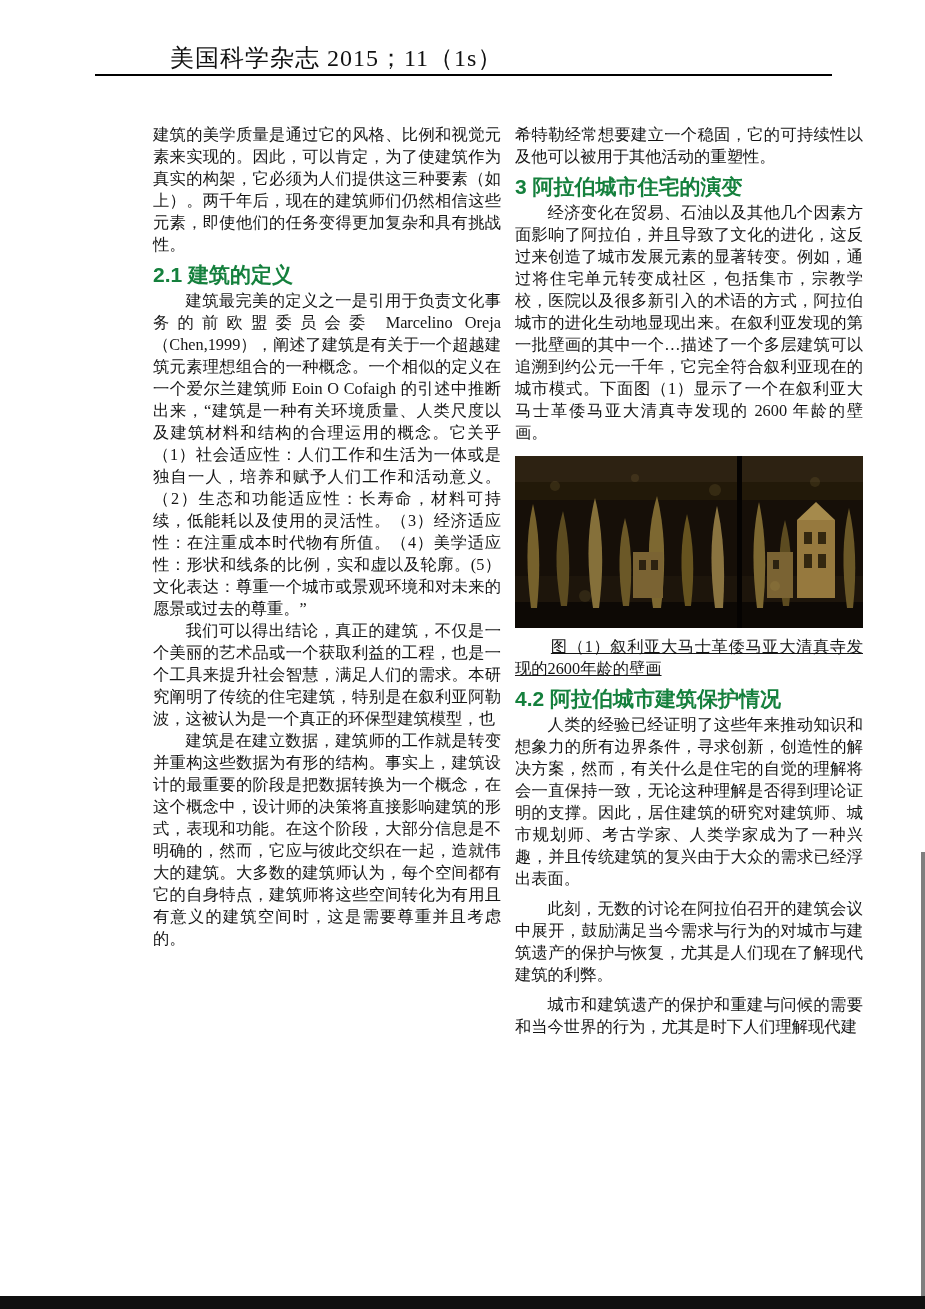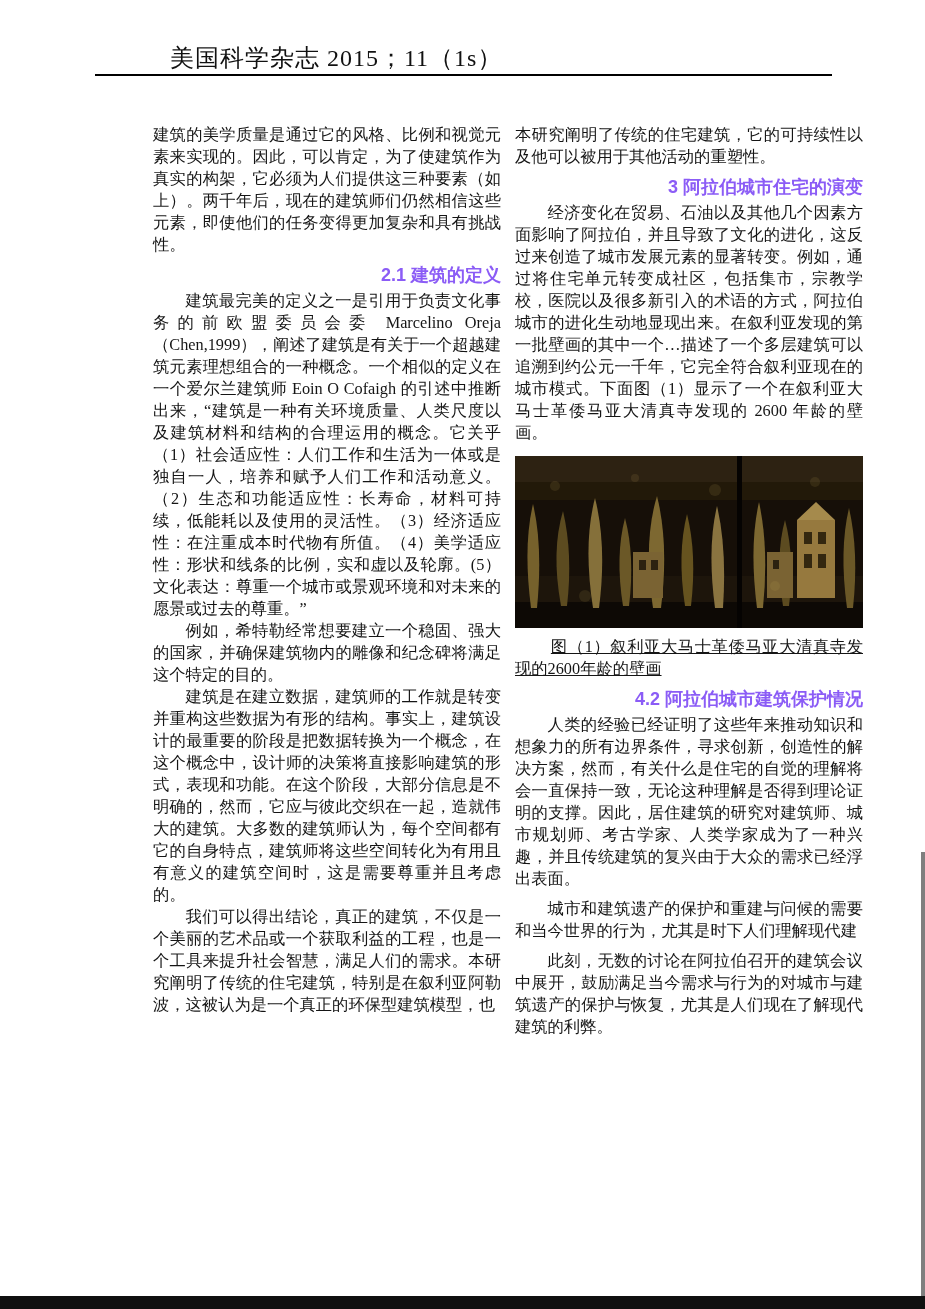--- a/index.html
+++ b/index.html
@@ -35,23 +35,23 @@
     font-size: 16.3px;
     line-height: 22px;
     text-align: justify;
     text-justify: inter-ideograph;
   }
   .col p { text-indent: 2em; margin: 0; }
   .col p.no-indent { text-indent: 0; }
   .col p.gap { margin-top: 8px; }
   .col h2 {
     font-family: "Liberation Sans", "DejaVu Sans", sans-serif;
-    font-size: 18px; font-weight: 700; color: #8b5cf6;
+    font-size: 21px; font-weight: 700; color: #15803d;
     margin: 8px 0 4px;
-    text-align: right;
+    text-align: left;
   }
   figure { margin: 12px 0 6px; }
   .mural {
     width: 348px; height: 172px;
     background: #160f08;
     overflow: hidden;
   }
   .mural svg { display: block; }
   figcaption {
     margin-top: 8px;
@@ -76,27 +76,26 @@
 
   <div class="journal-title">美国科学杂志 2015；11（1s）</div>
   <div class="header-rule"></div>
 
   <div class="columns">
 
     <div class="col">
       <p class="no-indent">建筑的美学质量是通过它的风格、比例和视觉元素来实现的。因此，可以肯定，为了使建筑作为真实的构架，它必须为人们提供这三种要素（如上）。两千年后，现在的建筑师们仍然相信这些元素，即使他们的任务变得更加复杂和具有挑战性。</p>
       <h2>2.1 建筑的定义</h2>
       <p>建筑最完美的定义之一是引用于负责文化事务的前欧盟委员会委 Marcelino Oreja（Chen,1999），阐述了建筑是有关于一个超越建筑元素理想组合的一种概念。一个相似的定义在一个爱尔兰建筑师 Eoin O Cofaigh 的引述中推断出来，“建筑是一种有关环境质量、人类尺度以及建筑材料和结构的合理运用的概念。它关乎（1）社会适应性：人们工作和生活为一体或是独自一人，培养和赋予人们工作和活动意义。（2）生态和功能适应性：长寿命，材料可持续，低能耗以及使用的灵活性。（3）经济适应性：在注重成本时代物有所值。（4）美学适应性：形状和线条的比例，实和虚以及轮廓。(5）文化表达：尊重一个城市或景观环境和对未来的愿景或过去的尊重。”</p>
-      <p>例如，希特勒经常想要建立一个稳固、强大的国家，并确保建筑物内的雕像和纪念碑将满足这个特定的目的。</p>
+      <p>我们可以得出结论，真正的建筑，不仅是一个美丽的艺术品或一个获取利益的工程，也是一个工具来提升社会智慧，满足人们的需求。本研究阐明了传统的住宅建筑，特别是在叙利亚阿勒波，这被认为是一个真正的环保型建筑模型，也</p>
       <p>建筑是在建立数据，建筑师的工作就是转变并重构这些数据为有形的结构。事实上，建筑设计的最重要的阶段是把数据转换为一个概念，在这个概念中，设计师的决策将直接影响建筑的形式，表现和功能。在这个阶段，大部分信息是不明确的，然而，它应与彼此交织在一起，造就伟大的建筑。大多数的建筑师认为，每个空间都有它的自身特点，建筑师将这些空间转化为有用且有意义的建筑空间时，这是需要尊重并且考虑的。</p>
-      <p>我们可以得出结论，真正的建筑，不仅是一个美丽的艺术品或一个获取利益的工程，也是一个工具来提升社会智慧，满足人们的需求。本研究阐明了传统的住宅建筑，特别是在叙利亚阿勒波，这被认为是一个真正的环保型建筑模型，也</p>
     </div>
 
     <div class="col">
-      <p class="no-indent">本研究阐明了传统的住宅建筑，它的可持续性以及他可以被用于其他活动的重塑性。</p>
+      <p class="no-indent">希特勒经常想要建立一个稳固，它的可持续性以及他可以被用于其他活动的重塑性。</p>
       <h2>3 阿拉伯城市住宅的演变</h2>
       <p>经济变化在贸易、石油以及其他几个因素方面影响了阿拉伯，并且导致了文化的进化，这反过来创造了城市发展元素的显著转变。例如，通过将住宅单元转变成社区，包括集市，宗教学校，医院以及很多新引入的术语的方式，阿拉伯城市的进化生动地显现出来。在叙利亚发现的第一批壁画的其中一个…描述了一个多层建筑可以追溯到约公元一千年，它完全符合叙利亚现在的城市模式。下面图（1）显示了一个在叙利亚大马士革倭马亚大清真寺发现的 2600 年龄的壁画。</p>
 
       <figure>
         <div class="mural">
           <svg viewBox="0 0 348 172" width="348" height="172" preserveAspectRatio="none" xmlns="http://www.w3.org/2000/svg">
             <rect width="348" height="172" fill="#160f08"></rect>
             <rect width="348" height="34" fill="#2d2212"></rect>
             <rect y="26" width="348" height="18" fill="#221909"></rect>
             <rect y="120" width="348" height="30" fill="#1d150b"></rect>
@@ -135,22 +134,22 @@
               <circle cx="70" cy="140" r="6"></circle>
                 <circle cx="260" cy="130" r="5"></circle>
             </g>
           </svg>
         </div>
         <figcaption>图（1）叙利亚大马士革倭马亚大清真寺发现的2600年龄的壁画</figcaption>
       </figure>
 
       <h2>4.2 阿拉伯城市建筑保护情况</h2>
       <p>人类的经验已经证明了这些年来推动知识和想象力的所有边界条件，寻求创新，创造性的解决方案，然而，有关什么是住宅的自觉的理解将会一直保持一致，无论这种理解是否得到理论证明的支撑。因此，居住建筑的研究对建筑师、城市规划师、考古学家、人类学家成为了一种兴趣，并且传统建筑的复兴由于大众的需求已经浮出表面。</p>
+      <p class="gap">此刻，无数的讨论在阿拉伯召开的建筑会议中展开，鼓励满足当今需求与行为的对城市与建筑遗产的保护与恢复，尤其是人们现在了解现代建筑的利弊。</p>
       <p class="gap">城市和建筑遗产的保护和重建与问候的需要和当今世界的行为，尤其是时下人们理解现代建</p>
-      <p class="gap">此刻，无数的讨论在阿拉伯召开的建筑会议中展开，鼓励满足当今需求与行为的对城市与建筑遗产的保护与恢复，尤其是人们现在了解现代建筑的利弊。</p>
     </div>
 
   </div>
 
   <div class="edge-right"></div>
   <div class="edge-bottom"></div>
 
 </div>
 
 </body></html>

